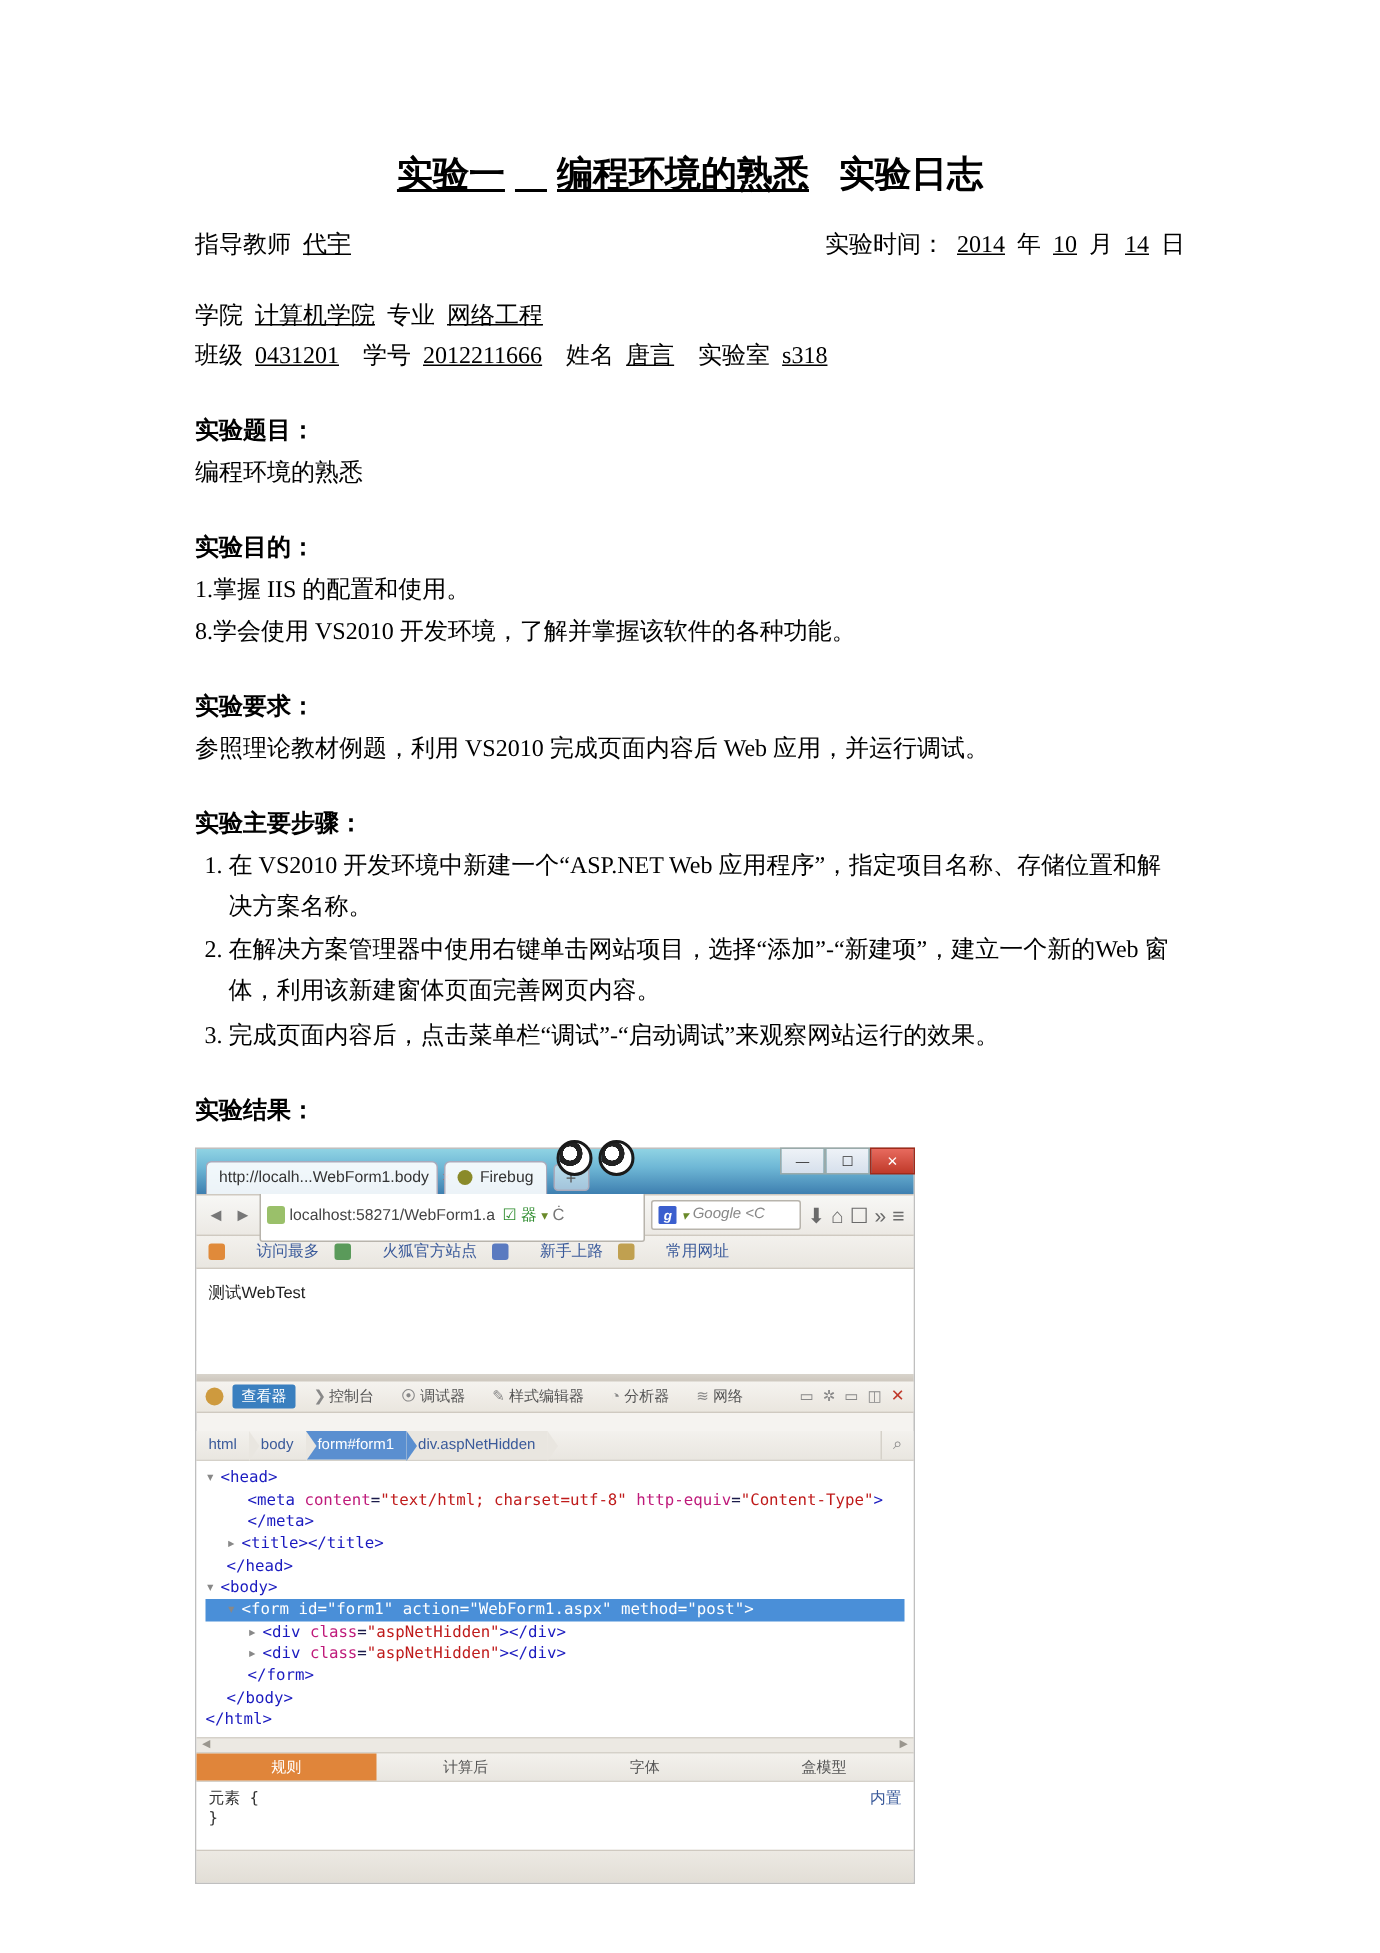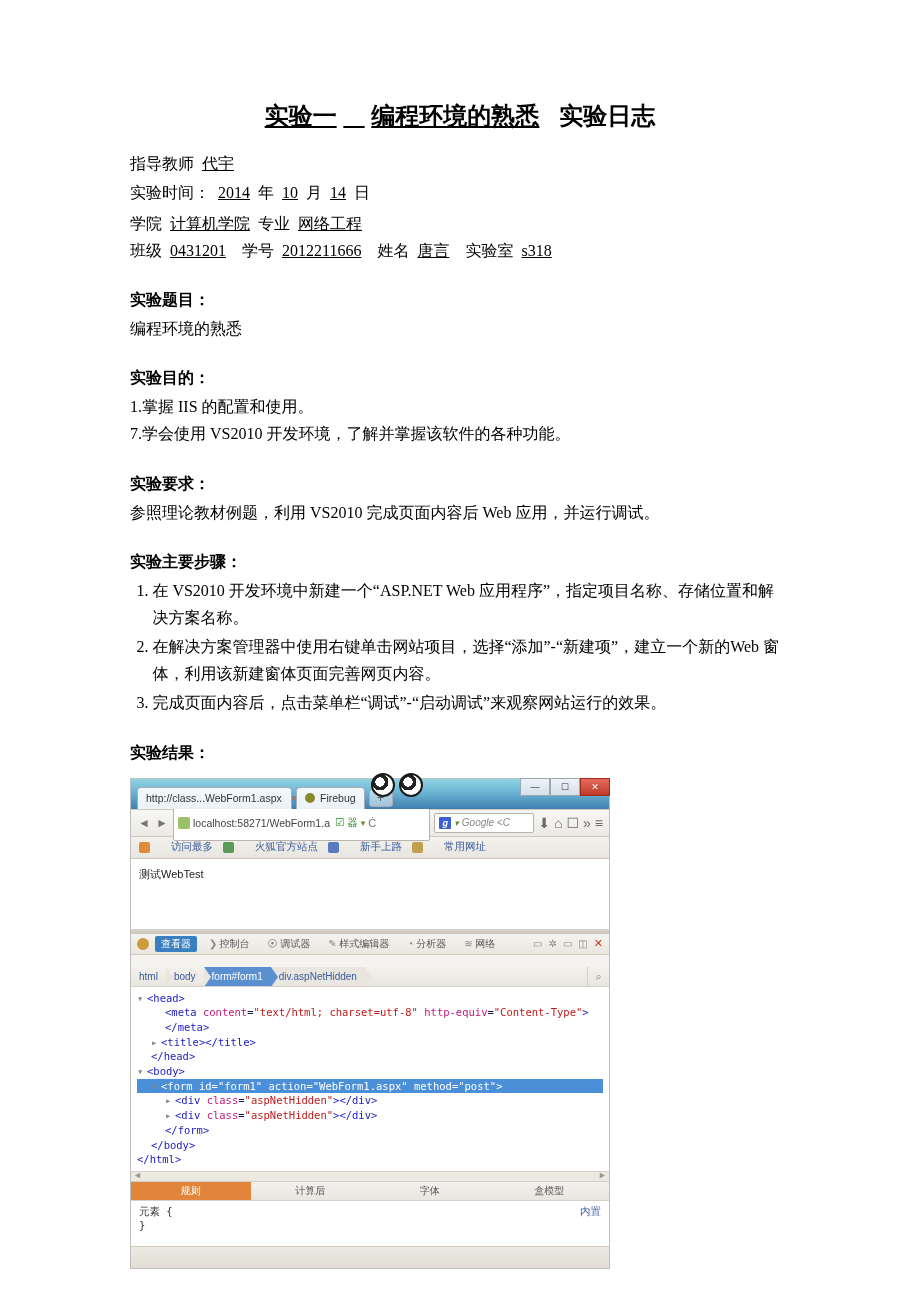--- a/index.html
+++ b/index.html
@@ -17,23 +17,22 @@
     font-family: "SimHei", "黑体", sans-serif;
     font-weight: bold;
     font-size: 24px;
     margin-bottom: 18px;
   }
   .title-line .underline { text-decoration: underline; }
   .title-line .spaced { letter-spacing: 4px; }
   .meta-row {
     display: flex;
     justify-content: space-between;
-    margin-bottom: 2px;
+    margin-bottom: 18px;
     line-height: 1.8;
-    flex-direction: column;
   }
   .meta-left, .meta-right { white-space: nowrap; }
   .u { text-decoration: underline; padding: 0 4px; }
   .section-head {
     font-family: "SimHei", "黑体", sans-serif;
     font-weight: bold;
     margin-top: 26px;
     margin-bottom: 4px;
     font-size: 16px;
   }
@@ -275,21 +274,21 @@
   <span>&nbsp;</span>
   <span>实验室</span>
   <span class="u">s318</span>
 </div>
 
 <div class="section-head">实验题目：</div>
 <div class="para">编程环境的熟悉</div>
 
 <div class="section-head">实验目的：</div>
 <div class="para">1.掌握 IIS 的配置和使用。</div>
-<div class="para">7.学会使用 VS2010 开发环境，了解并掌握该软件的各种功能。</div>
+<div class="para">8.学会使用 VS2010 开发环境，了解并掌握该软件的各种功能。</div>
 
 <div class="section-head">实验要求：</div>
 <div class="para">参照理论教材例题，利用 VS2010 完成页面内容后 Web 应用，并运行调试。</div>
 
 <div class="section-head">实验主要步骤：</div>
 <ol>
   <li>在 VS2010 开发环境中新建一个“ASP.NET Web 应用程序”，指定项目名称、存储位置和解决方案名称。</li>
   <li>在解决方案管理器中使用右键单击网站项目，选择“添加”-“新建项”，建立一个新的Web 窗体，利用该新建窗体页面完善网页内容。</li>
   <li>完成页面内容后，点击菜单栏“调试”-“启动调试”来观察网站运行的效果。</li>
 </ol>
@@ -301,21 +300,21 @@
   <div class="win-ctrls">
     <div class="win-btn">—</div>
     <div class="win-btn">☐</div>
     <div class="win-btn close">✕</div>
   </div>
 
   <div class="tabstrip">
     <div class="goggle" style="left:240px;top:-6px;"></div>
     <div class="goggle" style="left:268px;top:-6px;"></div>
     <div class="tab">
-      <span>http://class...WebForm1.aspx</span>
+      <span>http://localh...WebForm1.body</span>
       <span class="x">×</span>
     </div>
     <div class="tab">
       <span class="bug-ic"></span>
       <span>Firebug</span>
     </div>
     <div class="newtab">+</div>
   </div>
 
   <div class="addrbar">

